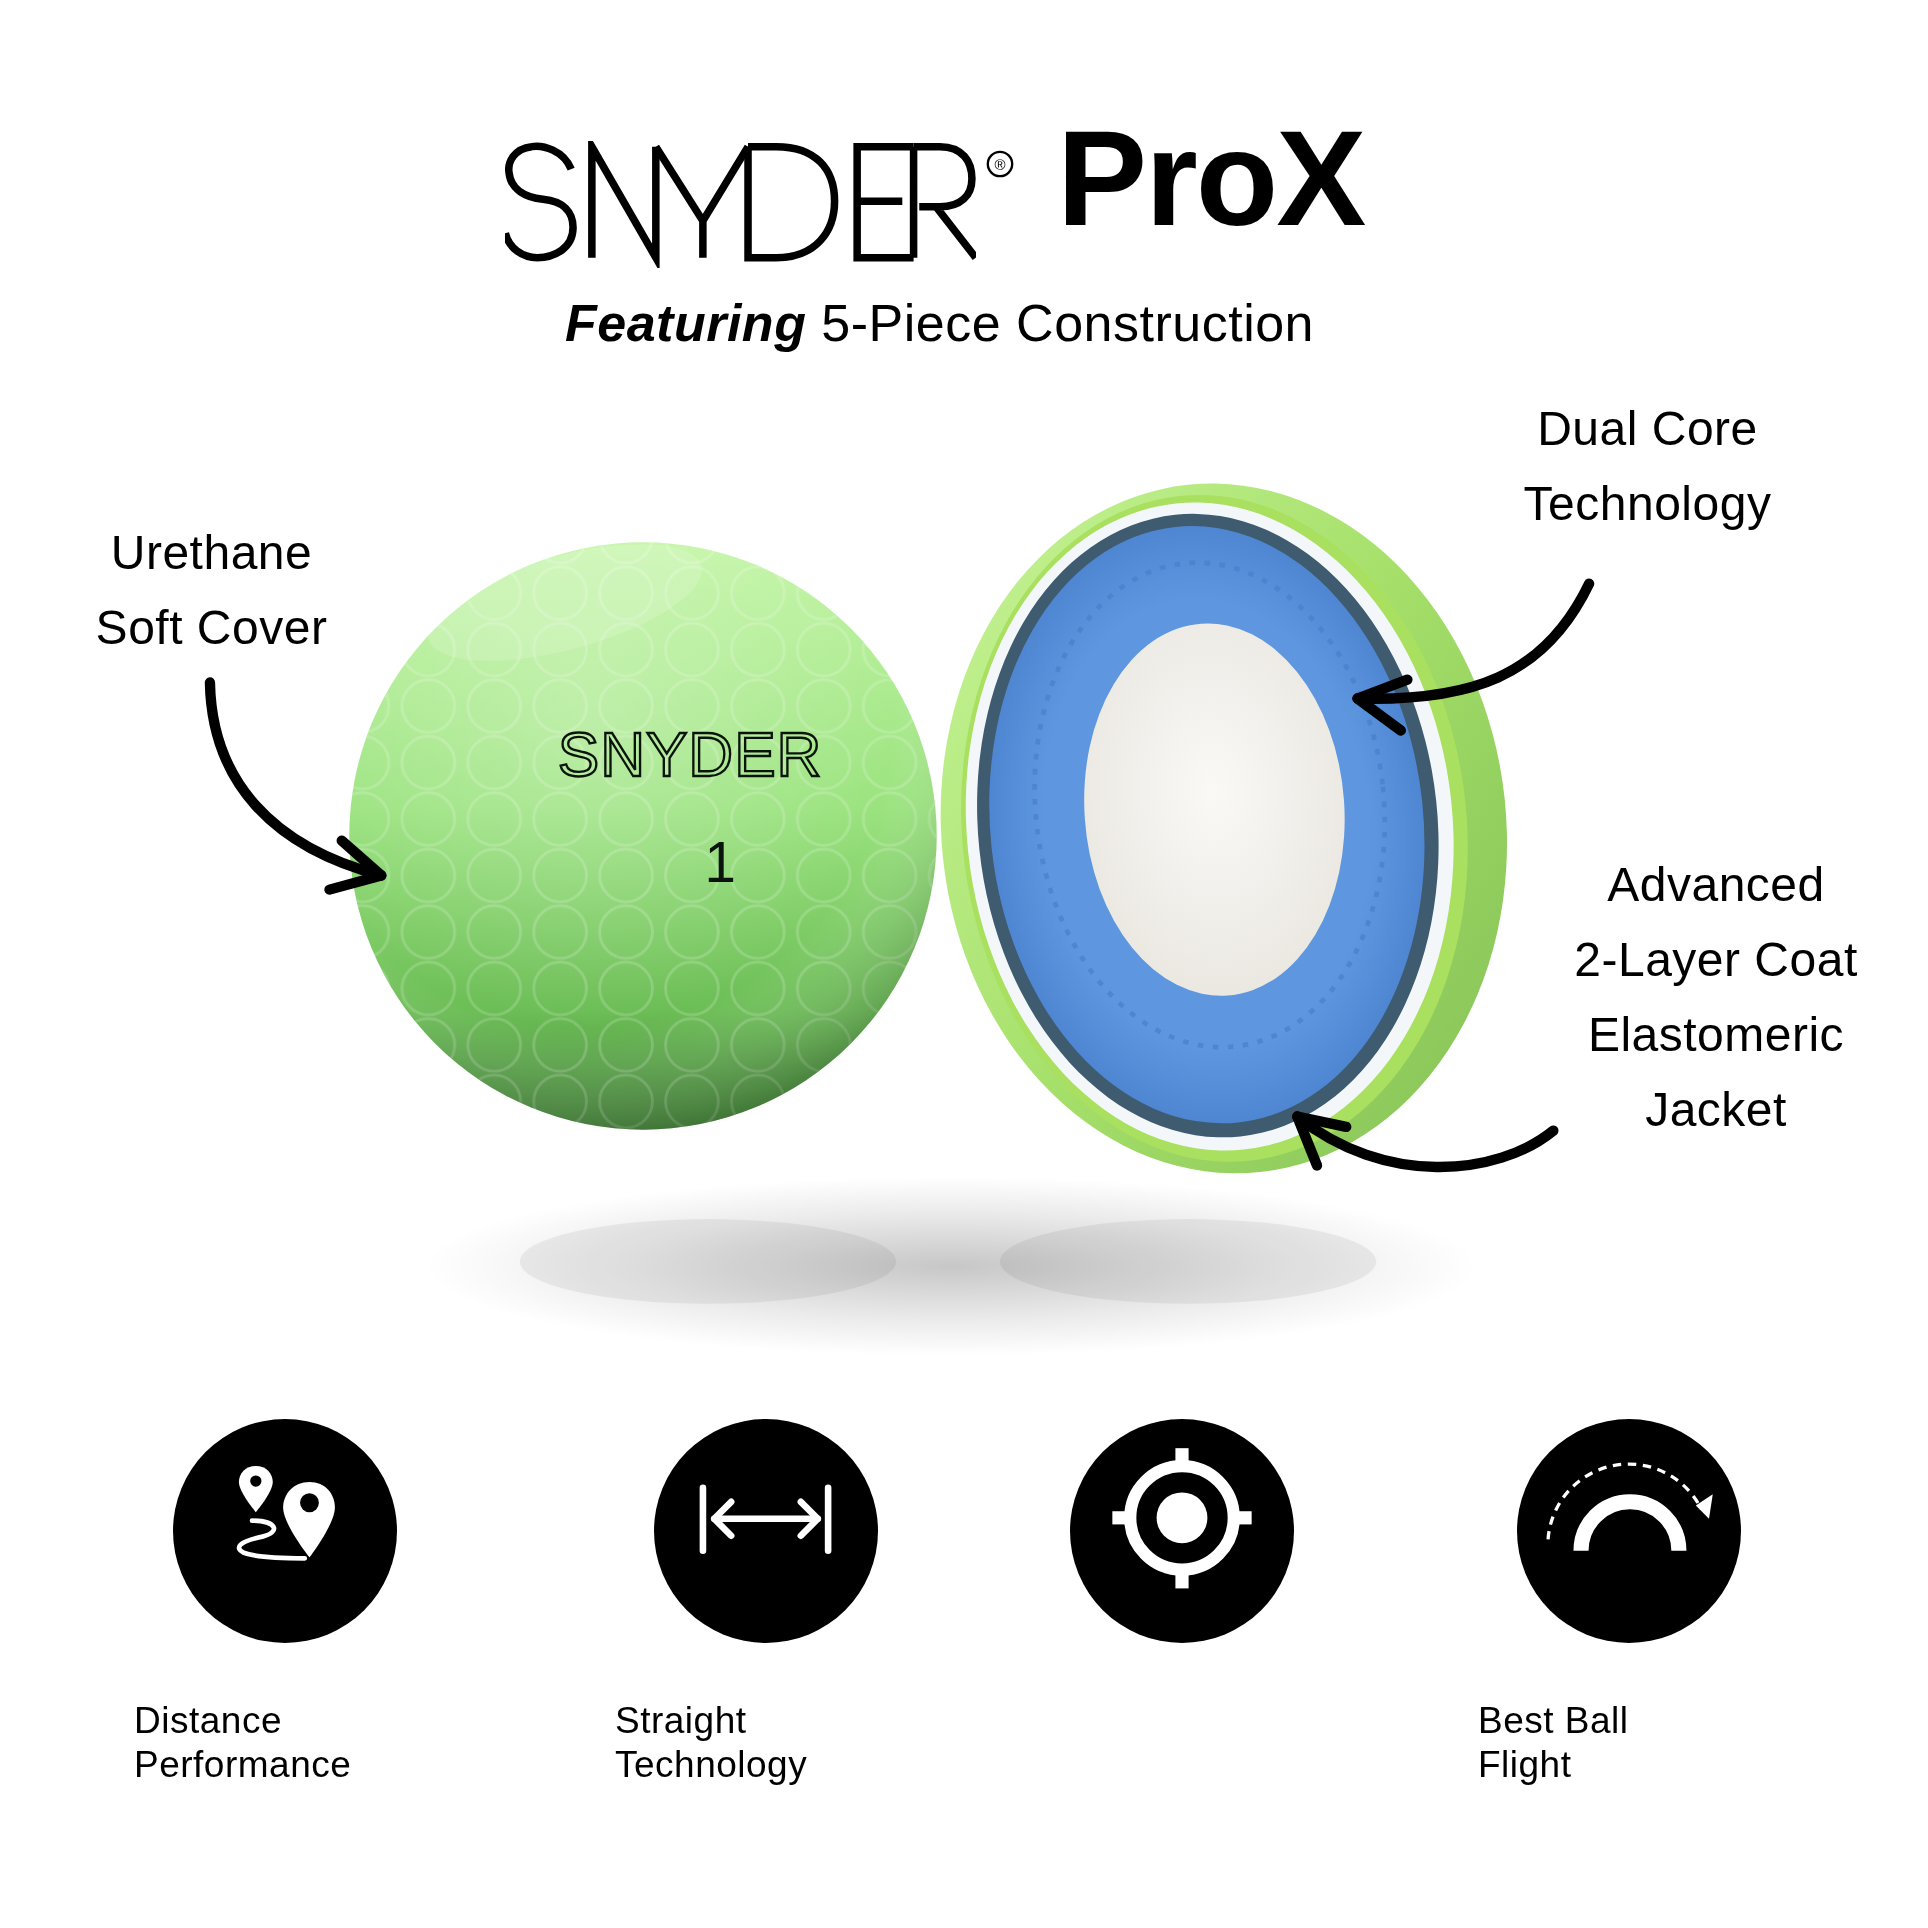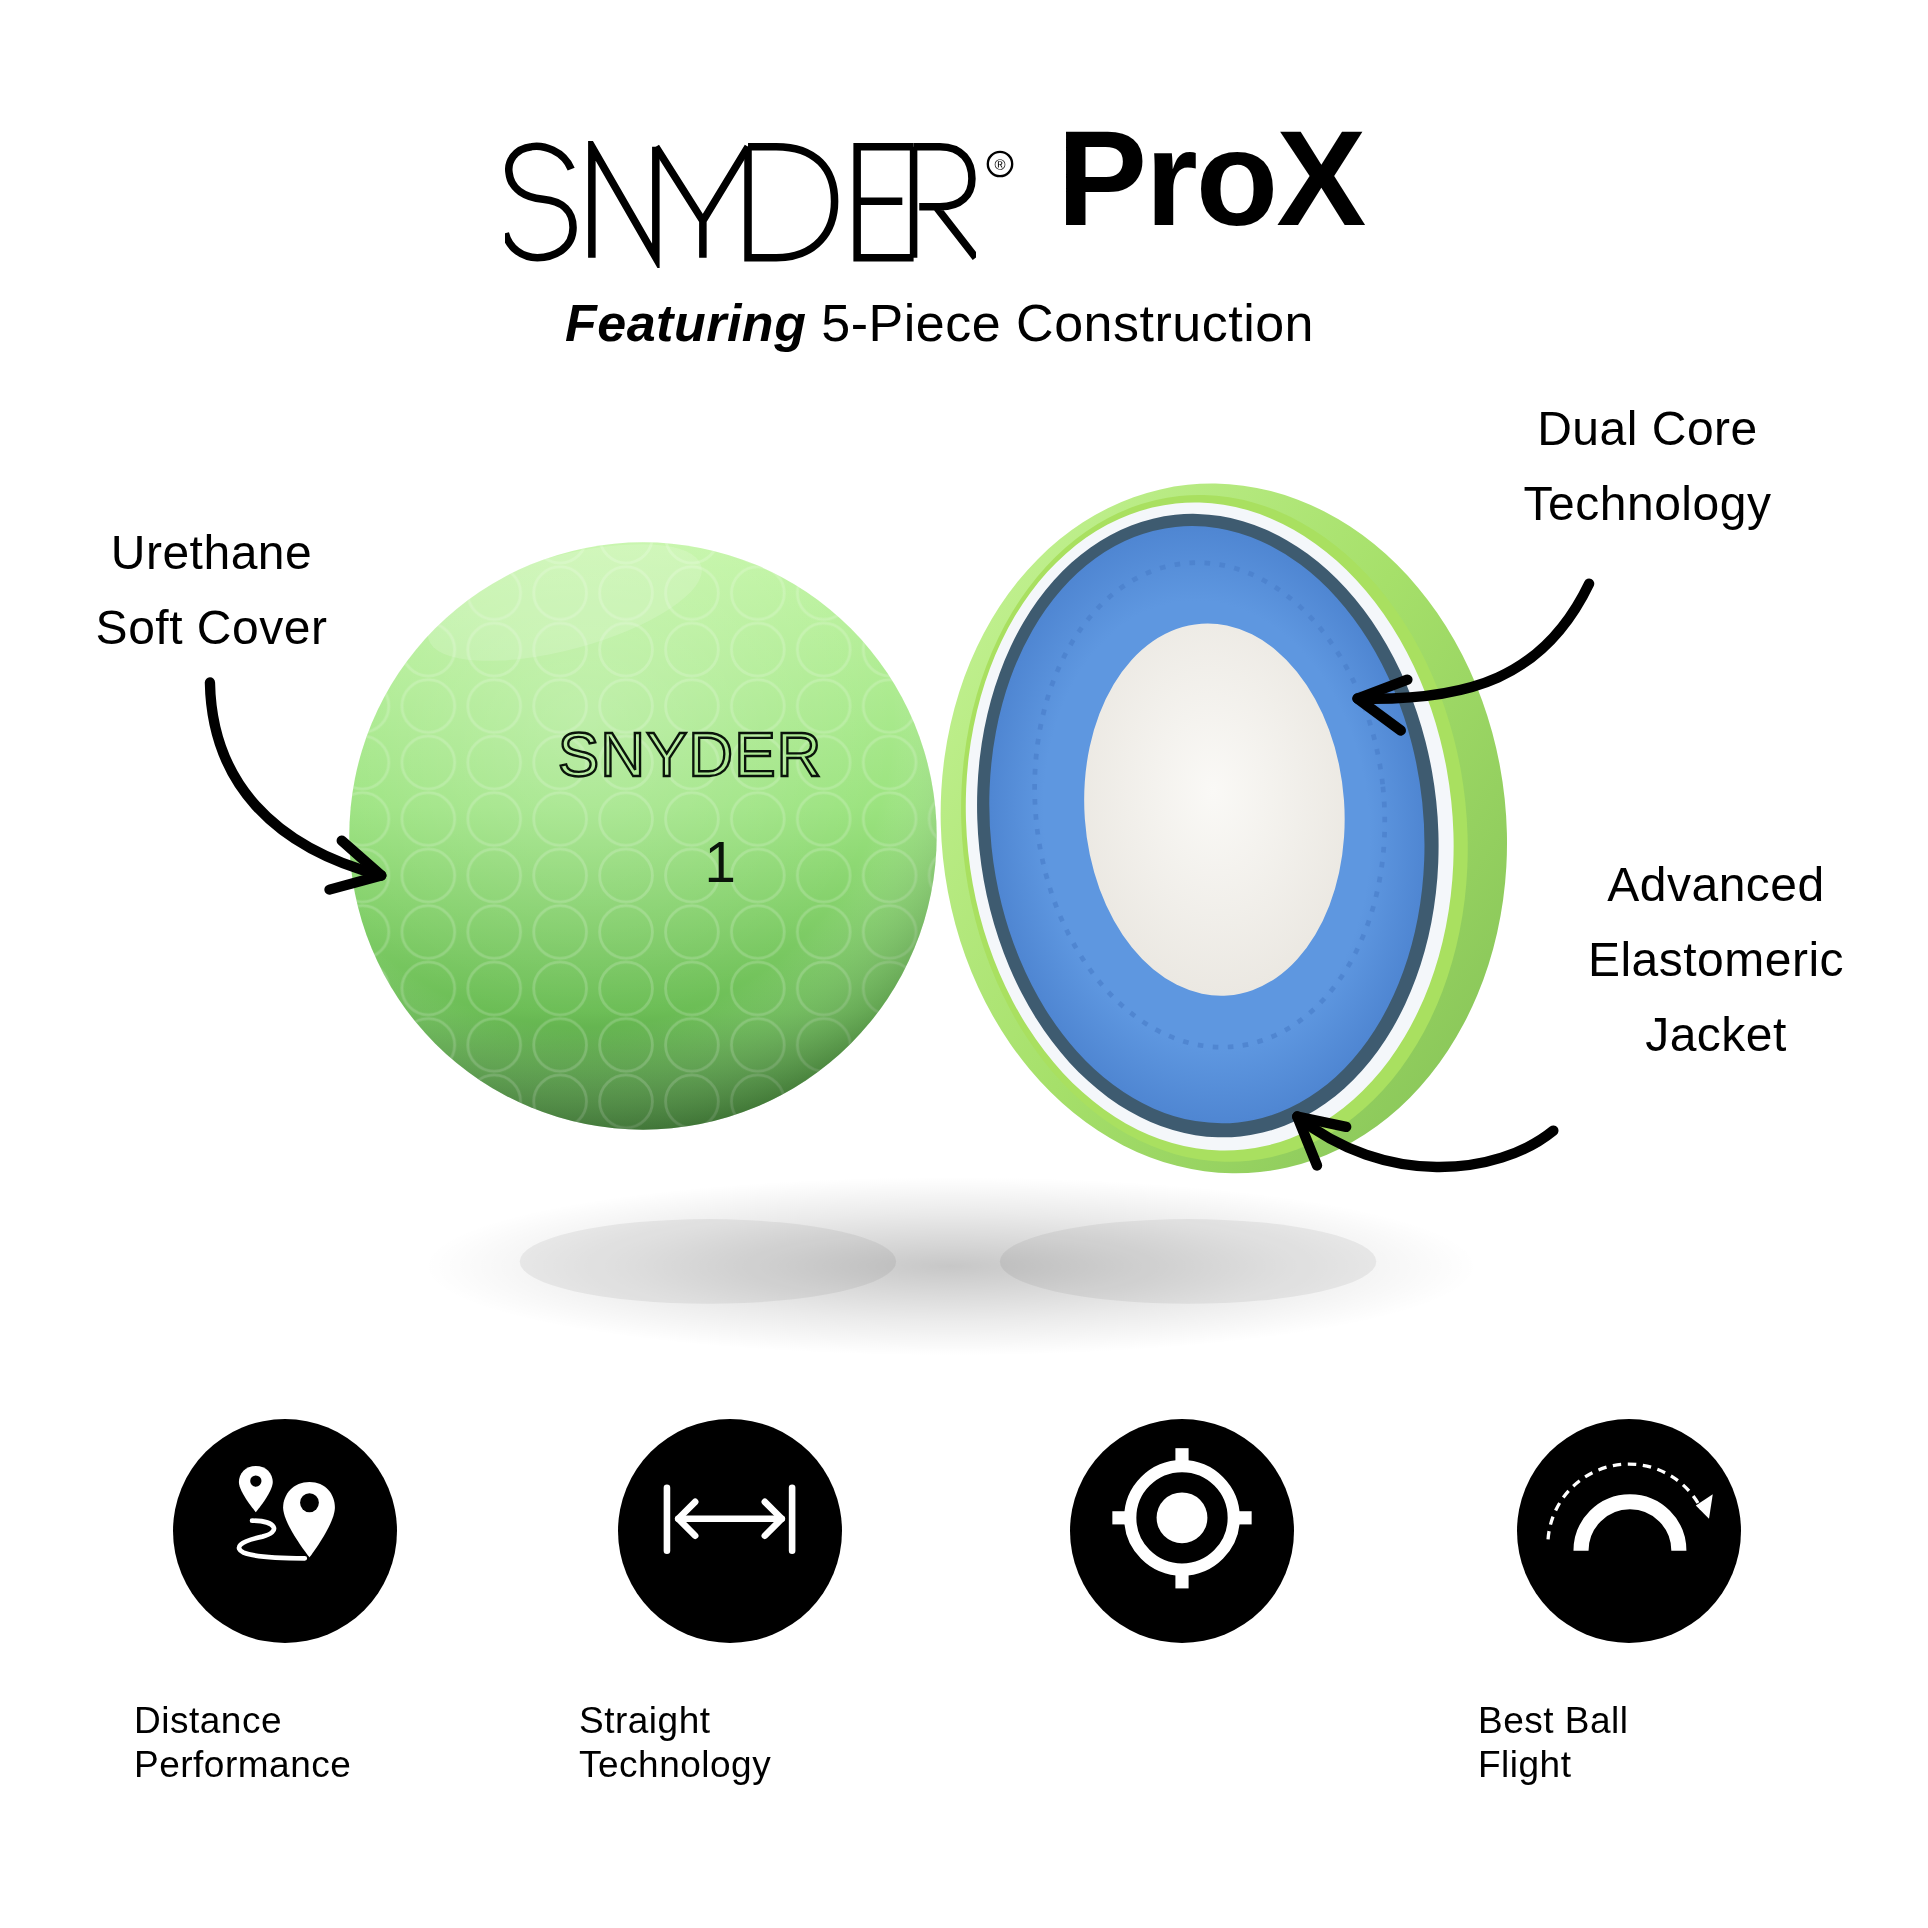--- a/index.html
+++ b/index.html
@@ -13,21 +13,21 @@
   .callout { font-size:48px; line-height:75px; text-align:center; white-space:nowrap; letter-spacing:0.5px; }
   .c-urethane { left:56px; top:515px; width:311px; }
   .c-dual { left:1478px; top:391px; width:339px; }
   .c-jacket { left:1544px; top:847px; width:344px; }
   .scene { left:0; top:0; width:1928px; height:1928px; }
   .feature { width:301px; text-align:left; }
   .feature .circle { width:224px; height:224px; border-radius:50%; background:#000; margin:0 auto; position:relative; }
   .feature .circle svg { position:absolute; left:0; top:0; width:224px; height:224px; }
   .feature .label { margin-top:56px; font-size:37px; line-height:44px; letter-spacing:0.5px; }
   .f1 { left:134px; top:1419px; }
-  .f2 { left:579px; top:1419px; }
+  .f2 { left:615px; top:1419px; }
   .f3 { left:1031px; top:1419px; }
   .f4 { left:1478px; top:1419px; }
 </style>
 </head>
 <body>
 
 <svg class="abs logo" viewBox="0 0 500 135" fill="none" stroke="#000" stroke-width="8">
 
   <path d="M70 30 C62 10 40 4 28 6 C10 8 2 22 4 34 C6 52 22 60 40 62 C62 64 72 76 72 92 C72 114 52 124 34 124 C18 124 4 114 0 98"></path>
 
@@ -123,20 +123,21 @@
 <div class="abs callout c-urethane">
   <div>Urethane</div>
   <div>Soft Cover</div>
 </div>
 <div class="abs callout c-dual">
   <div>Dual Core</div>
   <div>Technology</div>
 </div>
 <div class="abs callout c-jacket">
   <div>Advanced</div>
+  <div>2-Layer Coat</div>
   <div>Elastomeric</div>
   <div>Jacket</div>
 </div>
 
 <div class="abs feature f1">
   <div class="circle">
     <svg viewBox="0 0 238 238">
       <path d="M88 50 C77 50 70 58 70 67 C70 78 88 99 88 99 C88 99 106 78 106 67 C106 58 99 50 88 50 Z" fill="#fff"></path>
       <circle cx="88" cy="66" r="6" fill="#000"></circle>
       <path d="M145 67 C128 67 117 80 117 94 C117 112 145 147 145 147 C145 147 172 112 172 94 C172 80 162 67 145 67 Z" fill="#fff"></path>

